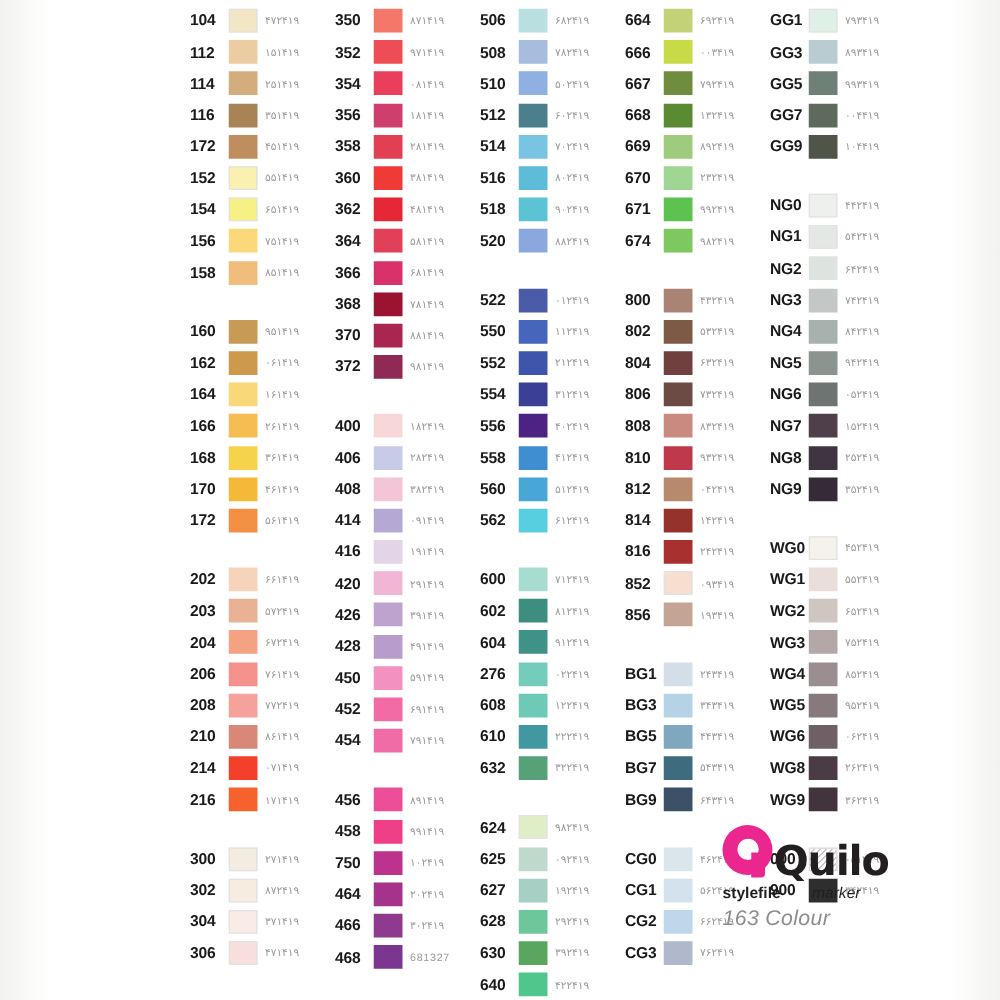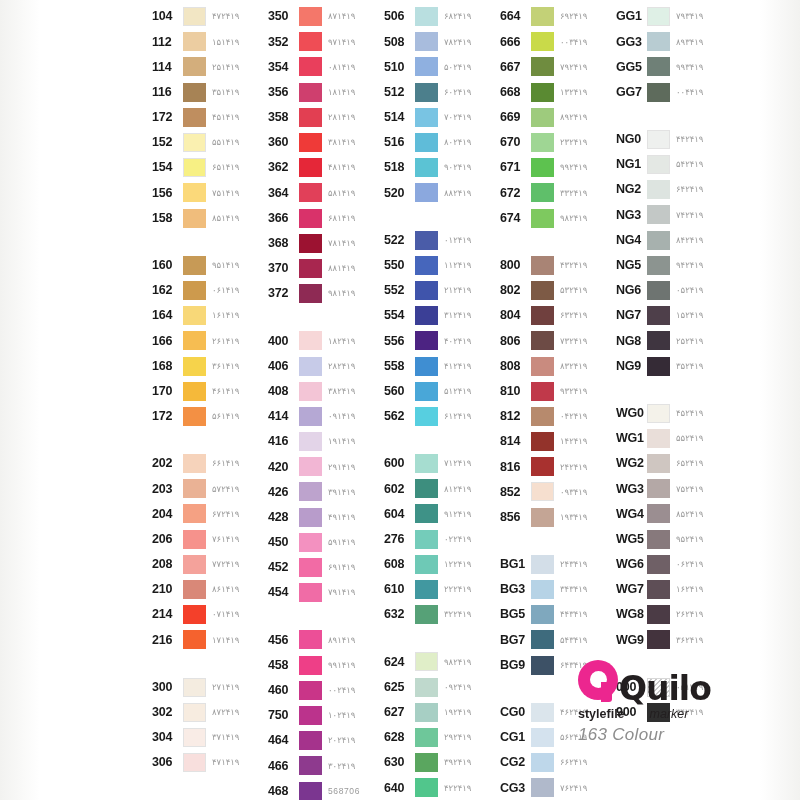--- a/index.html
+++ b/index.html
@@ -416,43 +416,38 @@
             <div class="code">456</div>
             <div class="swatch" style="background: rgb(236, 79, 151);"></div>
             <div class="fa">۹۱۴۱۹۸</div>
           </div>
           <div class="row">
             <div class="code">458</div>
             <div class="swatch" style="background: rgb(238, 63, 135);"></div>
             <div class="fa">۹۱۴۱۹۹</div>
           </div>
           <div class="row">
-            <div class="code">460</div>
-            <div class="swatch" style="background: rgb(201, 53, 136);"></div>
-            <div class="fa">۹۱۴۲۰۰</div>
-          </div>
-          <div class="row">
             <div class="code">750</div>
             <div class="swatch" style="background: rgb(187, 51, 140);"></div>
             <div class="fa">۹۱۴۲۰۱</div>
           </div>
           <div class="row">
             <div class="code">464</div>
             <div class="swatch" style="background: rgb(165, 51, 140);"></div>
             <div class="fa">۹۱۴۲۰۲</div>
           </div>
           <div class="row">
             <div class="code">466</div>
             <div class="swatch" style="background: rgb(142, 58, 142);"></div>
             <div class="fa">۹۱۴۲۰۳</div>
           </div>
           <div class="row">
             <div class="code">468</div>
             <div class="swatch" style="background: rgb(123, 54, 144);"></div>
-            <div class="fa">607865</div>
+            <div class="fa">723186</div>
           </div>
         </div>
       </div>
       <div class="col">
         <div>
           <div class="row">
             <div class="code">506</div>
             <div class="swatch" style="background: rgb(185, 223, 224);"></div>
             <div class="fa">۹۱۴۲۸۶</div>
           </div>
@@ -638,25 +633,20 @@
             <div class="code">670</div>
             <div class="swatch" style="background: rgb(159, 214, 148);"></div>
             <div class="fa">۹۱۴۲۳۲</div>
           </div>
           <div class="row">
             <div class="code">671</div>
             <div class="swatch" style="background: rgb(93, 194, 79);"></div>
             <div class="fa">۹۱۴۲۹۹</div>
           </div>
           <div class="row">
-            <div class="code">672</div>
-            <div class="swatch" style="background: rgb(95, 191, 106);"></div>
-            <div class="fa">۹۱۴۲۳۳</div>
-          </div>
-          <div class="row">
             <div class="code">674</div>
             <div class="swatch" style="background: rgb(126, 201, 95);"></div>
             <div class="fa">۹۱۴۲۸۹</div>
           </div>
         </div>
         <div class="spacer"></div>
         <div>
           <div class="row">
             <div class="code">800</div>
             <div class="swatch" style="background: rgb(169, 132, 117);"></div>
@@ -780,20 +770,25 @@
           <div class="row">
             <div class="code">GG5</div>
             <div class="swatch" style="background: rgb(111, 128, 119);"></div>
             <div class="fa">۹۱۴۳۹۹</div>
           </div>
           <div class="row">
             <div class="code">GG7</div>
             <div class="swatch" style="background: rgb(94, 107, 92);"></div>
             <div class="fa">۹۱۴۴۰۰</div>
           </div>
+          <div class="row">
+            <div class="code">GG9</div>
+            <div class="swatch" style="background: rgb(79, 85, 73);"></div>
+            <div class="fa">۹۱۴۴۰۱</div>
+          </div>
         </div>
         <div class="spacer"></div>
         <div>
           <div class="row">
             <div class="code">NG0</div>
             <div class="swatch bordered" style="background: rgb(238, 240, 238);"></div>
             <div class="fa">۹۱۴۲۴۴</div>
           </div>
           <div class="row">
             <div class="code">NG1</div>
@@ -870,25 +865,20 @@
           </div>
           <div class="row">
             <div class="code">WG5</div>
             <div class="swatch" style="background: rgb(135, 121, 124);"></div>
             <div class="fa">۹۱۴۲۵۹</div>
           </div>
           <div class="row">
             <div class="code">WG6</div>
             <div class="swatch" style="background: rgb(111, 96, 102);"></div>
             <div class="fa">۹۱۴۲۶۰</div>
-          </div>
-          <div class="row">
-            <div class="code">WG7</div>
-            <div class="swatch" style="background: rgb(94, 78, 86);"></div>
-            <div class="fa">۹۱۴۲۶۱</div>
           </div>
           <div class="row">
             <div class="code">WG8</div>
             <div class="swatch" style="background: rgb(75, 59, 69);"></div>
             <div class="fa">۹۱۴۲۶۲</div>
           </div>
           <div class="row">
             <div class="code">WG9</div>
             <div class="swatch" style="background: rgb(67, 51, 61);"></div>
             <div class="fa">۹۱۴۲۶۳</div>

